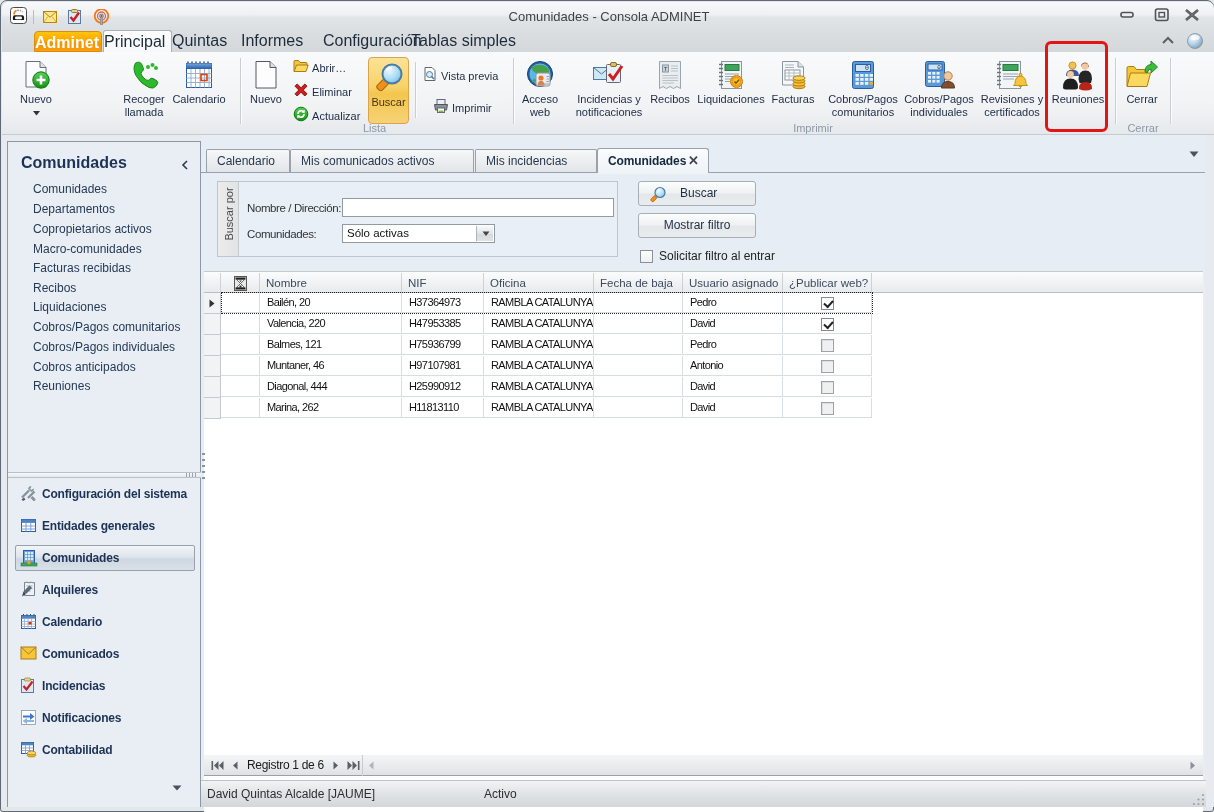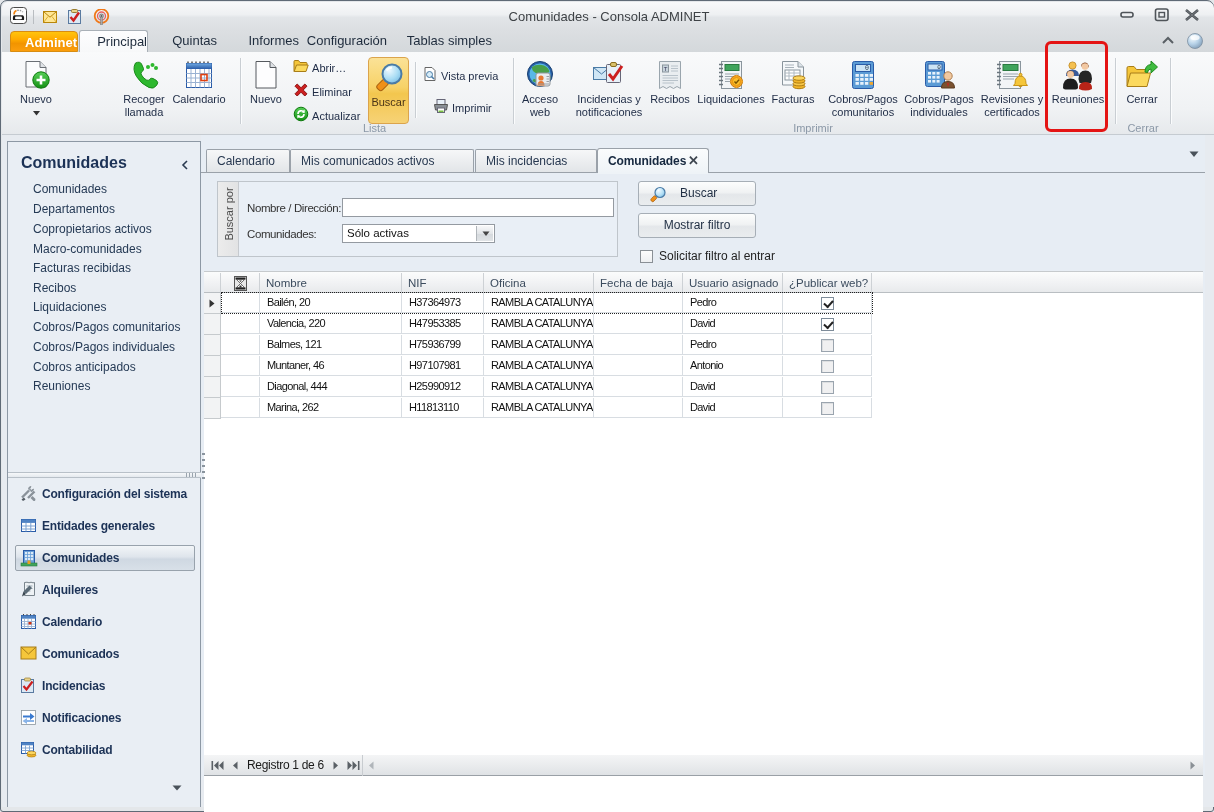--- a/index.html
+++ b/index.html
@@ -15,22 +15,22 @@
   background:linear-gradient(#f8f9fa, #eef0f2 45%, #e2e5e8 55%, #dcdfe2); }
 #title-text { position:absolute; left:0; top:7px; width:1214px; text-align:center;
   font-size:13px; color:#3e4246; }
 
 
 .qat-ico { position:absolute; top:6px; }
 
 
 #tabrow { position:absolute; left:1px; top:29px; width:1212px; height:22px;
   background:linear-gradient(#dcdfe2,#d4d8db); }
-.rtab { position:absolute; top:0; height:22px; font-size:13px; color:#1e2b3c;
-  text-align:right; line-height:22px; }
+.rtab { position:absolute; top:0; height:22px; font-size:16px; color:#1e2b3c;
+  text-align:left; line-height:22px;margin-left:24px; }
 #tab-adminet { left:8px; width:68px; top:1px; height:21px; border-radius:4px 4px 0 0;
   background:linear-gradient(#ffc40d,#ffaa00 40%,#f29400 60%,#fb9e0c);
   border:1px solid #d88d12; color:#fff; font-weight:bold; }
 #tab-principal { left:77px; width:69px; top:0px; height:22px;
   background:linear-gradient(#fdfdfe,#f7f8f9); border:1px solid #a9b0b7; border-bottom:none;
   border-radius:3px 3px 0 0; }
 
 
 #ribbon { position:absolute; left:1px; top:51px; width:1212px; height:83px;
   background:linear-gradient(#f9fafb,#f0f2f4 70%,#e6e9ec);
@@ -716,13 +716,27 @@
         </svg>
       <div style="position:absolute;left:158px;top:0;width:1px;height:21px;background:#c8ccd0;"></div>
       <svg style="position:absolute;left:163px;top:6px" width="8" height="9" viewBox="0 0 8 9">
           <path d="M6.5 0.5 L2 4.5 L6.5 8.5 Z" fill="#b0b5ba"></path>
         </svg>
       <svg style="position:absolute;left:985px;top:6px" width="8" height="9" viewBox="0 0 8 9">
           <path d="M1.5 0.5 L6 4.5 L1.5 8.5 Z" fill="#8a9096"></path>
         </svg>
     </div>
   </div>
+  <div id="statusbar">
+    <span style="position:absolute;left:6px;top:6px;">David Quintas Alcalde [JAUME]</span>
+    <span style="position:absolute;left:283px;top:6px;">Activo</span>
+    <svg style="position:absolute;right:1px;bottom:1px;" width="13" height="13" viewBox="0 0 13 13">
+      <g fill="#9aa2aa">
+          <circle cx="11" cy="2" r="1.1"></circle>
+          <circle cx="11" cy="6.5" r="1.1"></circle>
+          <circle cx="11" cy="11" r="1.1"></circle>
+          <circle cx="6.5" cy="6.5" r="1.1"></circle>
+          <circle cx="6.5" cy="11" r="1.1"></circle>
+          <circle cx="2" cy="11" r="1.1"></circle>
+        </g>
+    </svg>
+  </div>
 </div>
 
 </body></html>

